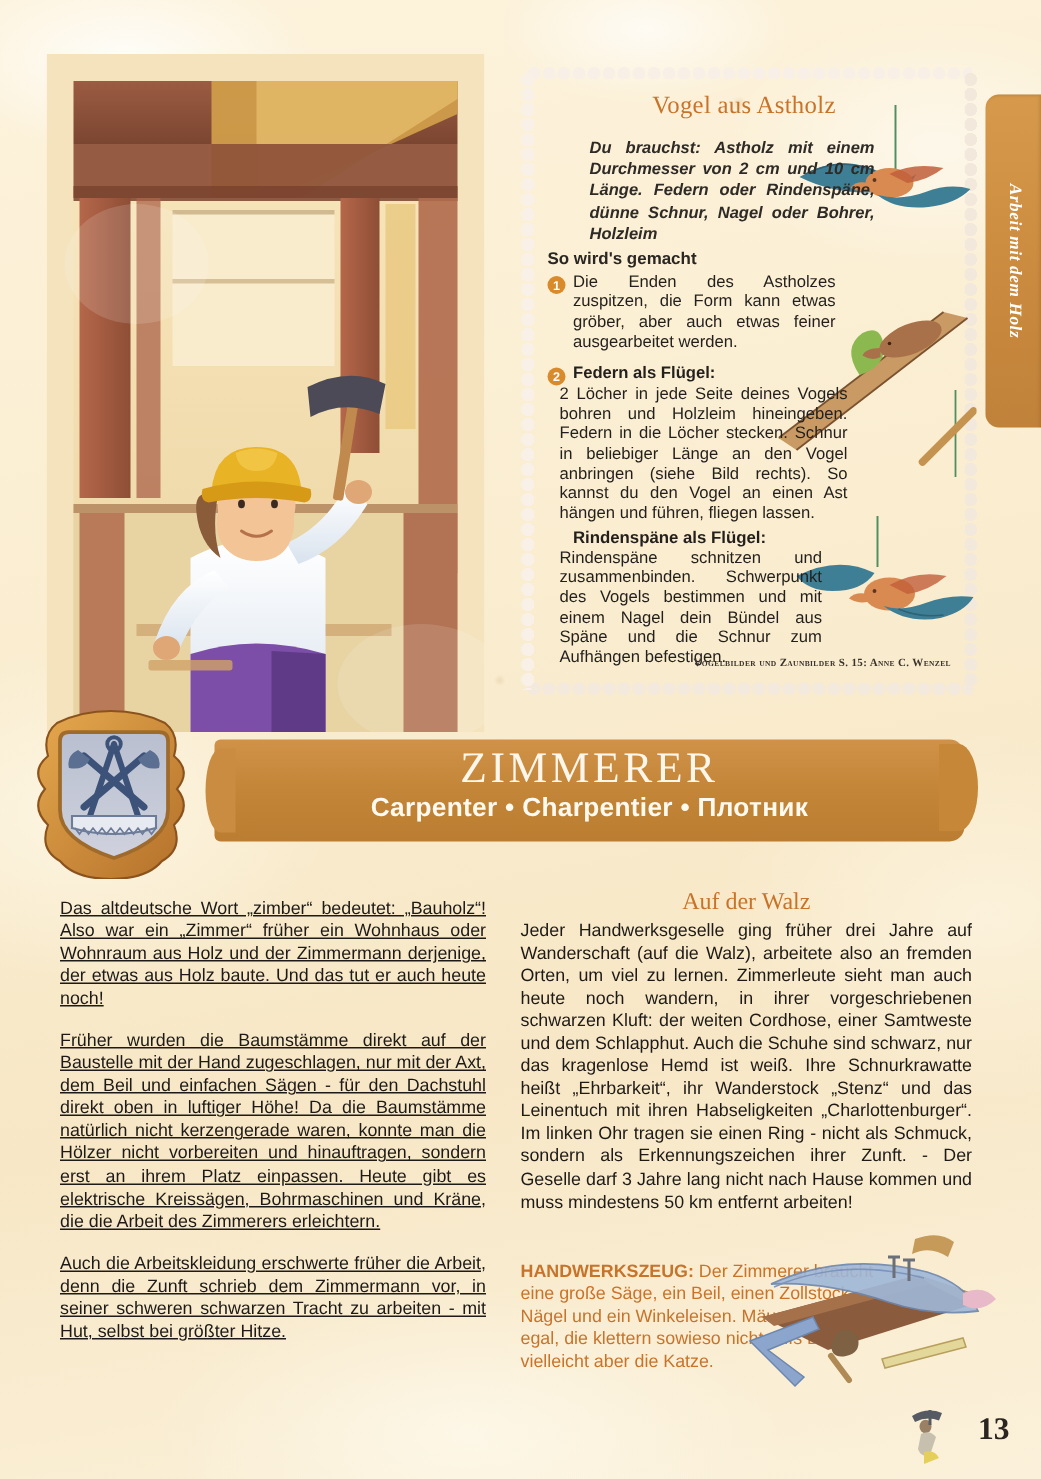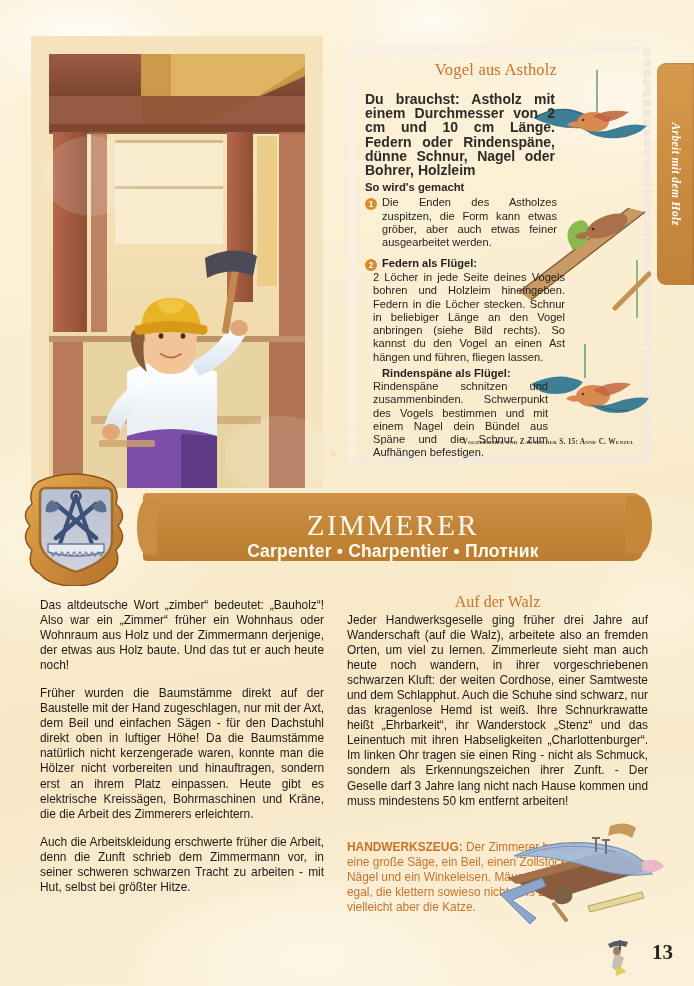--- a/index.html
+++ b/index.html
@@ -75,23 +75,24 @@
     background-image:radial-gradient(circle 4.5px at 4px 5px,#f3e8dc 98%,transparent 100%);
     background-size:9px 10px;}
 
   .card-inner{position:absolute;left:14px;top:8px;width:262px;}
   #recipe-title{
     text-align:center;color:#c8732a;font-size:16.5px;
     font-family:"Liberation Serif", serif;letter-spacing:.2px;
     margin:4px 0 12px 0;
   }
   .need{
-    font-family:"Liberation Sans", sans-serif;font-weight:700;
-    font-size:14px;line-height:14.2px;color:#2e2a26;width:190px;
+    font-family:"Liberation Sans", sans-serif;font-style:italic;font-weight:700;
+    font-size:11px;line-height:14.2px;color:#2e2a26;width:190px;
     text-align:justify;
+    margin-left:28px;
   }
   .how-head{font-size:11.3px;font-weight:700;color:#2a2622;margin-top:4px;}
   .step{display:flex;gap:5px;margin-top:3px;}
   .bullet{
     flex:0 0 auto;width:12px;height:12px;border-radius:50%;
     background:#d98a2b;color:#fff;font-size:8.4px;line-height:12px;
     text-align:center;font-weight:700;margin-top:1.5px;
   }
   .step-txt{font-size:11.1px;line-height:13.3px;color:#221f1c;text-align:justify;}
   .sub-head{font-size:11.2px;font-weight:700;color:#221f1c;margin:3px 0 1px 17px;}
@@ -112,33 +113,33 @@
     content:"";position:absolute;left:-6px;top:6px;width:20px;height:56px;
     background:#c98c41;border-radius:60% 0 0 60%;
   }
   #title-banner:after{
     content:"";position:absolute;right:-9px;top:3px;width:26px;height:58px;
     background:#c68838;border-radius:0 50% 50% 0;
   }
   #banner-de{
     position:relative;z-index:2;text-align:center;color:#fdf6ea;
     font-family:"Liberation Serif", serif;font-size:29px;letter-spacing:2.4px;
-    margin-top:16px;line-height:32px;
+    margin-top:3px;line-height:32px;
   }
   #banner-sub{
     position:relative;z-index:2;text-align:center;color:#fffaf0;
     font-size:17.5px;font-weight:700;letter-spacing:.2px;line-height:20px;
   }
 
   
   #crest{position:absolute;left:22px;top:472px;width:108px;height:114px;}
 
   
   .col{position:absolute;font-size:11.9px;line-height:15.05px;color:#1d1a17;text-align:justify;}
-  #col-left{left:40px;top:598px;width:284px;}
+  #col-left{left:40px;top:598px;width:284px;text-decoration:underline;}
   #col-right{left:347px;top:592px;width:301px;}
   .col p{margin:0 0 13px 0;}
   .col p:last-child{margin-bottom:0;}
   #right-head{
     text-align:center;color:#c8732a;font-size:16px;
     font-family:"Liberation Serif", serif;margin:0 0 2px 0;line-height:19px;
   }
   #tool-note{
     position:absolute;left:347px;top:840px;width:250px;
     font-size:11.9px;line-height:15.05px;color:#c8732a;text-align:left;

